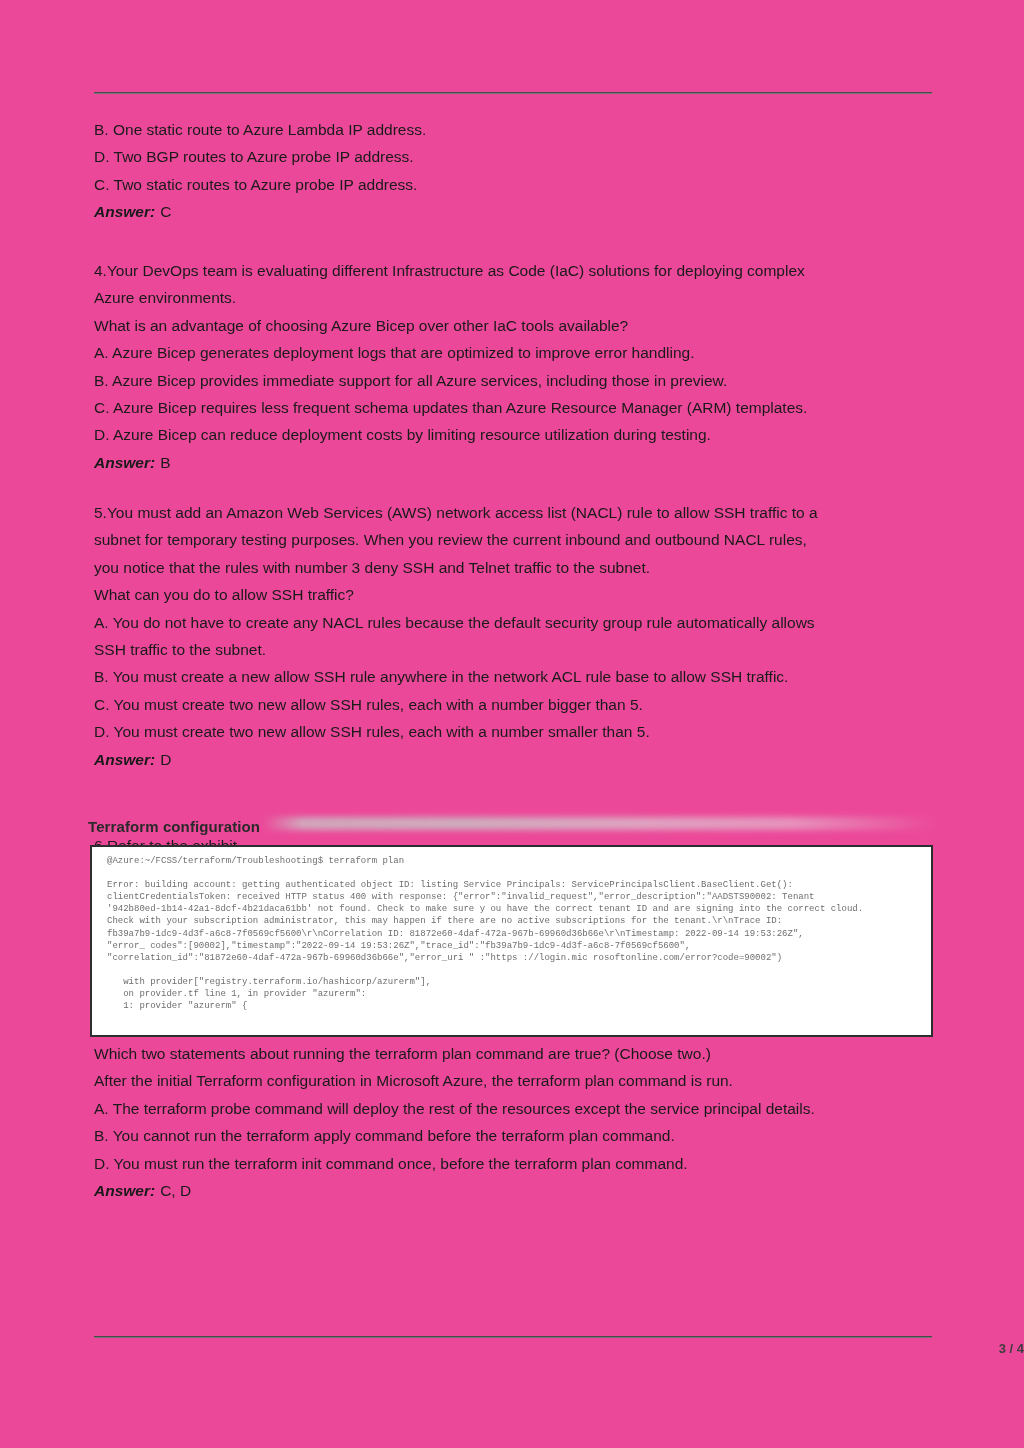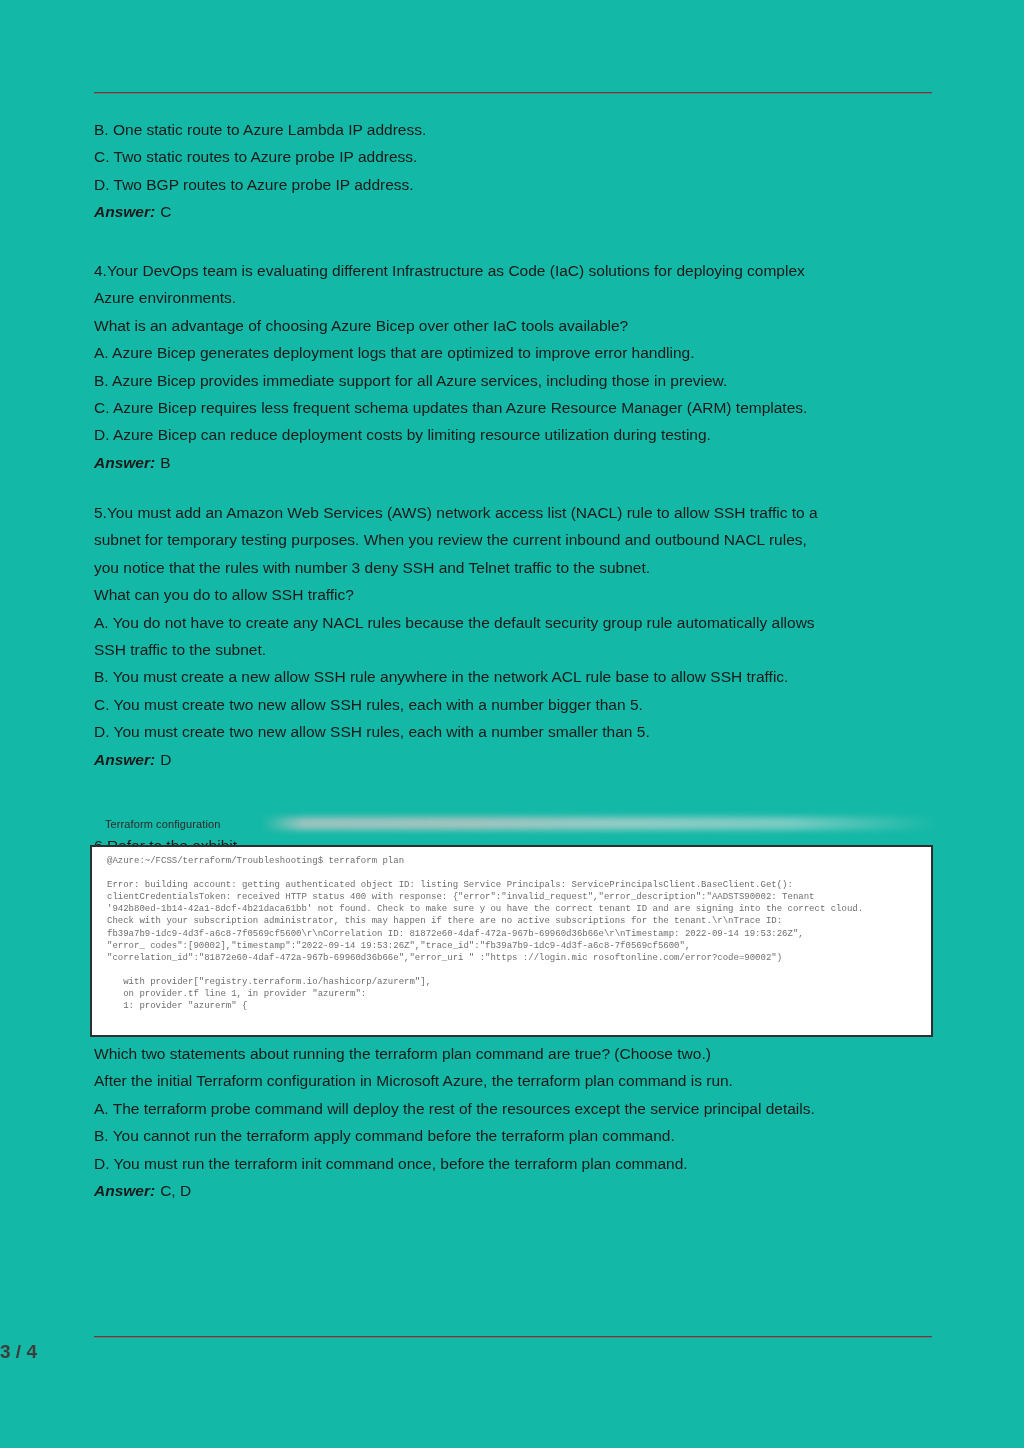--- a/index.html
+++ b/index.html
@@ -1,54 +1,54 @@
 <!DOCTYPE html>
 <html><head>
 <meta charset="utf-8">
 <style>
   html,body{margin:0;padding:0;background:#ffffff;}
   .page{
-    position:relative;width:1024px;height:1448px;background:#14b8a6;
+    position:relative;width:1024px;height:1448px;background:#ec4899;
     font-family:"Liberation Sans","DejaVu Sans",sans-serif;color:#1a1a1a;overflow:hidden;
   }
   .rule{position:absolute;left:94px;width:838px;height:2px;
     background:linear-gradient(to bottom,#4a4a4a 55%,#ababab);}
   .block{position:absolute;left:94px;width:846px;font-size:15.5px;line-height:27.4px;color:#1a1a1a;}
   .block [data-name="text-line"]{white-space:nowrap;}
   .answer-row{white-space:nowrap;}
   .answer-label{font-weight:bold;font-style:italic;}
   .answer-value{margin-left:5px;}
   .q6-title{position:absolute;left:94px;top:796px;font-size:15.5px;line-height:27.4px;white-space:nowrap;margin-top:36px;}
-  .exhibit-label{position:absolute;left:105px;top:818px;font-size:11px;font-weight:normal;
+  .exhibit-label{position:absolute;left:88px;top:818px;font-size:15px;font-weight:bold;
     color:#2a2a2a;letter-spacing:.1px;}
   .watermark{position:absolute;left:262px;top:817px;width:676px;height:13px;filter:blur(3px);
     background:linear-gradient(90deg,rgba(195,195,195,0) 0%,rgba(200,200,200,.75) 6%,
       rgba(198,198,198,.8) 30%,rgba(214,214,214,.65) 55%,rgba(224,224,224,.5) 78%,
       rgba(235,235,235,0) 100%);border-radius:4px;}
   .terminal{position:absolute;left:90px;top:845px;width:843px;height:192px;box-sizing:border-box;
     border:2px solid #2e2e2e;background:#ffffff;padding:8px 4px 0 15px;overflow:hidden;
     filter:blur(0.3px);}
   .terminal [data-name="terminal-line"]{
     font-family:"Liberation Mono","DejaVu Sans Mono",monospace;
     font-size:9px;line-height:12.1px;color:#6e6e6e;white-space:pre;}
-  .footer-num{position:absolute;top:1341px;left:0;width:100%;text-align:left;
-    font-size:19px;font-weight:bold;color:#3d3d3d;}
+  .footer-num{position:absolute;top:1341px;left:0;width:100%;text-align:right;
+    font-size:13px;font-weight:bold;color:#3d3d3d;}
 </style>
 </head>
 <body>
 
 <div class="page" data-name="document-page">
 
   <div class="rule" style="top:92px" data-name="top-divider"></div>
 
   <div class="block" style="top:116px" data-name="question-3-options">
     <div>
         <div data-name="text-line">B. One static route to Azure Lambda IP address.</div>
+        <div data-name="text-line">D. Two BGP routes to Azure probe IP address.</div>
         <div data-name="text-line">C. Two static routes to Azure probe IP address.</div>
-        <div data-name="text-line">D. Two BGP routes to Azure probe IP address.</div>
       </div>
     <div class="answer-row" data-name="answer-row">
       <span class="answer-label" data-name="answer-label">Answer:</span><span class="answer-value" data-name="answer-value">C</span>
     </div>
   </div>
 
   <div class="block" style="top:257px" data-name="question-4">
     <div>
         <div data-name="text-line">4.Your DevOps team is evaluating different Infrastructure as Code (IaC) solutions for deploying complex</div>
         <div data-name="text-line">Azure environments.</div>

